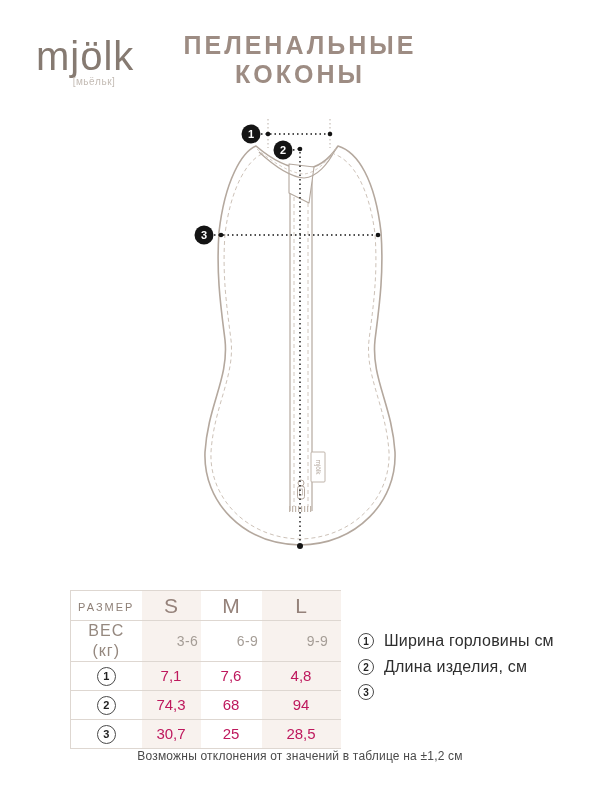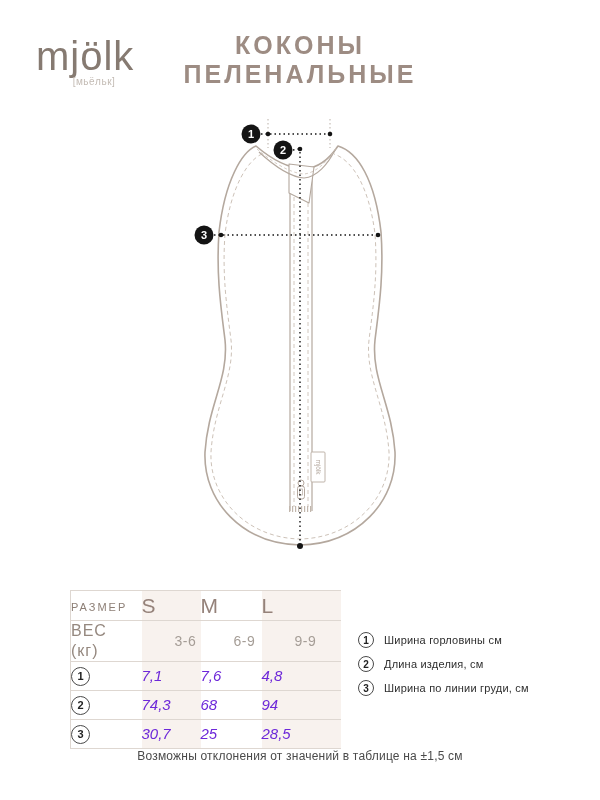--- a/index.html
+++ b/index.html
@@ -18,56 +18,56 @@
 
   .title { position:absolute; top:31px; left:0; width:100%; text-align:center;
            font-size:25px; font-weight:700; letter-spacing:3px; color:#9d8c83; line-height:29px; }
 
   
   svg.diagram { position:absolute; left:0; top:0; width:600px; height:800px; pointer-events:none; }
 
   
   .size-table { position:absolute; left:70px; top:590px; border-collapse:collapse; table-layout:fixed; width:270px;
                 border-left:1px solid #ded7d1; }
-  .size-table td { border-top:1px solid #ded7d1; text-align:left; vertical-align:middle; padding:0; }
+  .size-table td { border-top:1px solid #ded7d1; text-align:center; vertical-align:middle; padding:0; }
   .size-table tr:last-child td { border-bottom:1px solid #ded7d1; }
   .size-table tr.r-head td { height:30px; }
   .size-table tr.r-weight td { height:32px; }
   .size-table tr.r-data td { height:29px; }
   td.stripe { background:#f8f2ee; }
   .size-label { font-size:11px; letter-spacing:2px; color:#8d7f76; }
   .sml { font-size:21px; color:#95827a; }
   .weight-label { font-size:16px; letter-spacing:1px; color:#95887f; line-height:1.25; display:block; }
   .weight-val { font-size:14px; color:#a59d96; letter-spacing:.5px;margin-left:33px; }
-  .data-val { font-size:15px; color:#6d28d9;font-style:italic; }
+  .data-val { font-size:15px; color:#be185d; }
   .circ { display:inline-flex; width:19px; height:19px; border:1px solid #4a4a4a; border-radius:50%;
           align-items:center; justify-content:center; font-size:11px; font-weight:700; color:#222;
           background:#fff; }
 
   
   .legend { position:absolute; left:358px; top:632px; }
   .legend-item { display:flex; align-items:center; margin-bottom:8px; }
   .legend-item .circ { width:16px; height:16px; font-size:10px; margin-right:10px; flex:0 0 auto; }
-  .legend-label { font-size:11px; color:#2e2e2e; letter-spacing:.2px; }
+  .legend-label { font-size:16px; color:#2e2e2e; letter-spacing:.2px; }
 
   
   .footnote { position:absolute; top:749px; left:0; width:100%; text-align:center;
               font-size:12px; color:#4a4a4a; letter-spacing:.2px; }
 </style>
 </head>
 <body>
 
 <div class="logo">
   <div class="logo-main">mjölk</div>
   <span class="logo-sub">[мьёльк]</span>
 </div>
 
 <div class="title">
+  <div>ПЕЛЕНАЛЬНЫЕ</div>
   <div>КОКОНЫ</div>
-  <div>ПЕЛЕНАЛЬНЫЕ</div>
 </div>
 
 <svg class="diagram" viewBox="0 0 600 800">
 
   <path d="M256,146 C242,152 225,180 219,232 C216,275 221,308 225,340
            C229,378 208,405 205,452 C203,502 243,544 300,545
            C357,544 397,502 395,452 C392,405 371,378 375,340
            C379,308 384,275 381,232 C375,180 358,152 338,146
            C330,158 318,168 304,169 C288,168 270,158 256,146 Z" fill="#ffffff" stroke="#b4a89e" stroke-width="1.6" stroke-linejoin="round"></path>
 
@@ -181,17 +181,16 @@
   <div class="legend-item">
     <span class="circ">1</span>
     <span class="legend-label">Ширина горловины см</span>
   </div>
   <div class="legend-item">
     <span class="circ">2</span>
     <span class="legend-label">Длина изделия, см</span>
   </div>
   <div class="legend-item">
     <span class="circ">3</span>
-    <span class="legend-label">Ширина по линии груди, см</span>
   </div>
 </div>
 
-<p class="footnote">Возможны отклонения от значений в таблице на ±1,5 см</p>
+<p class="footnote">Возможны отклонения от значений в таблице на ±1,2 см</p>
 
 </body></html>

